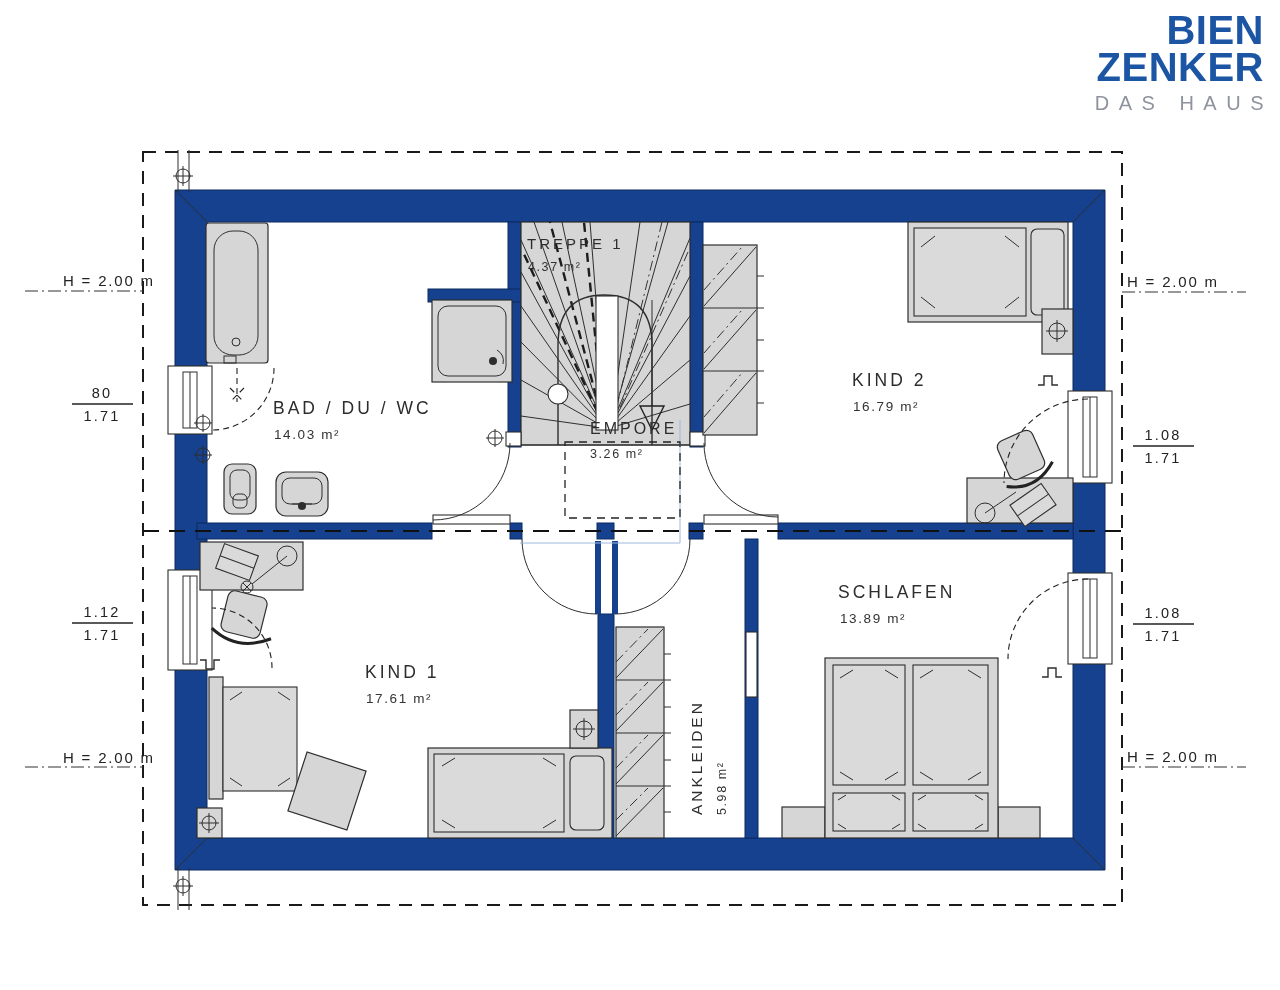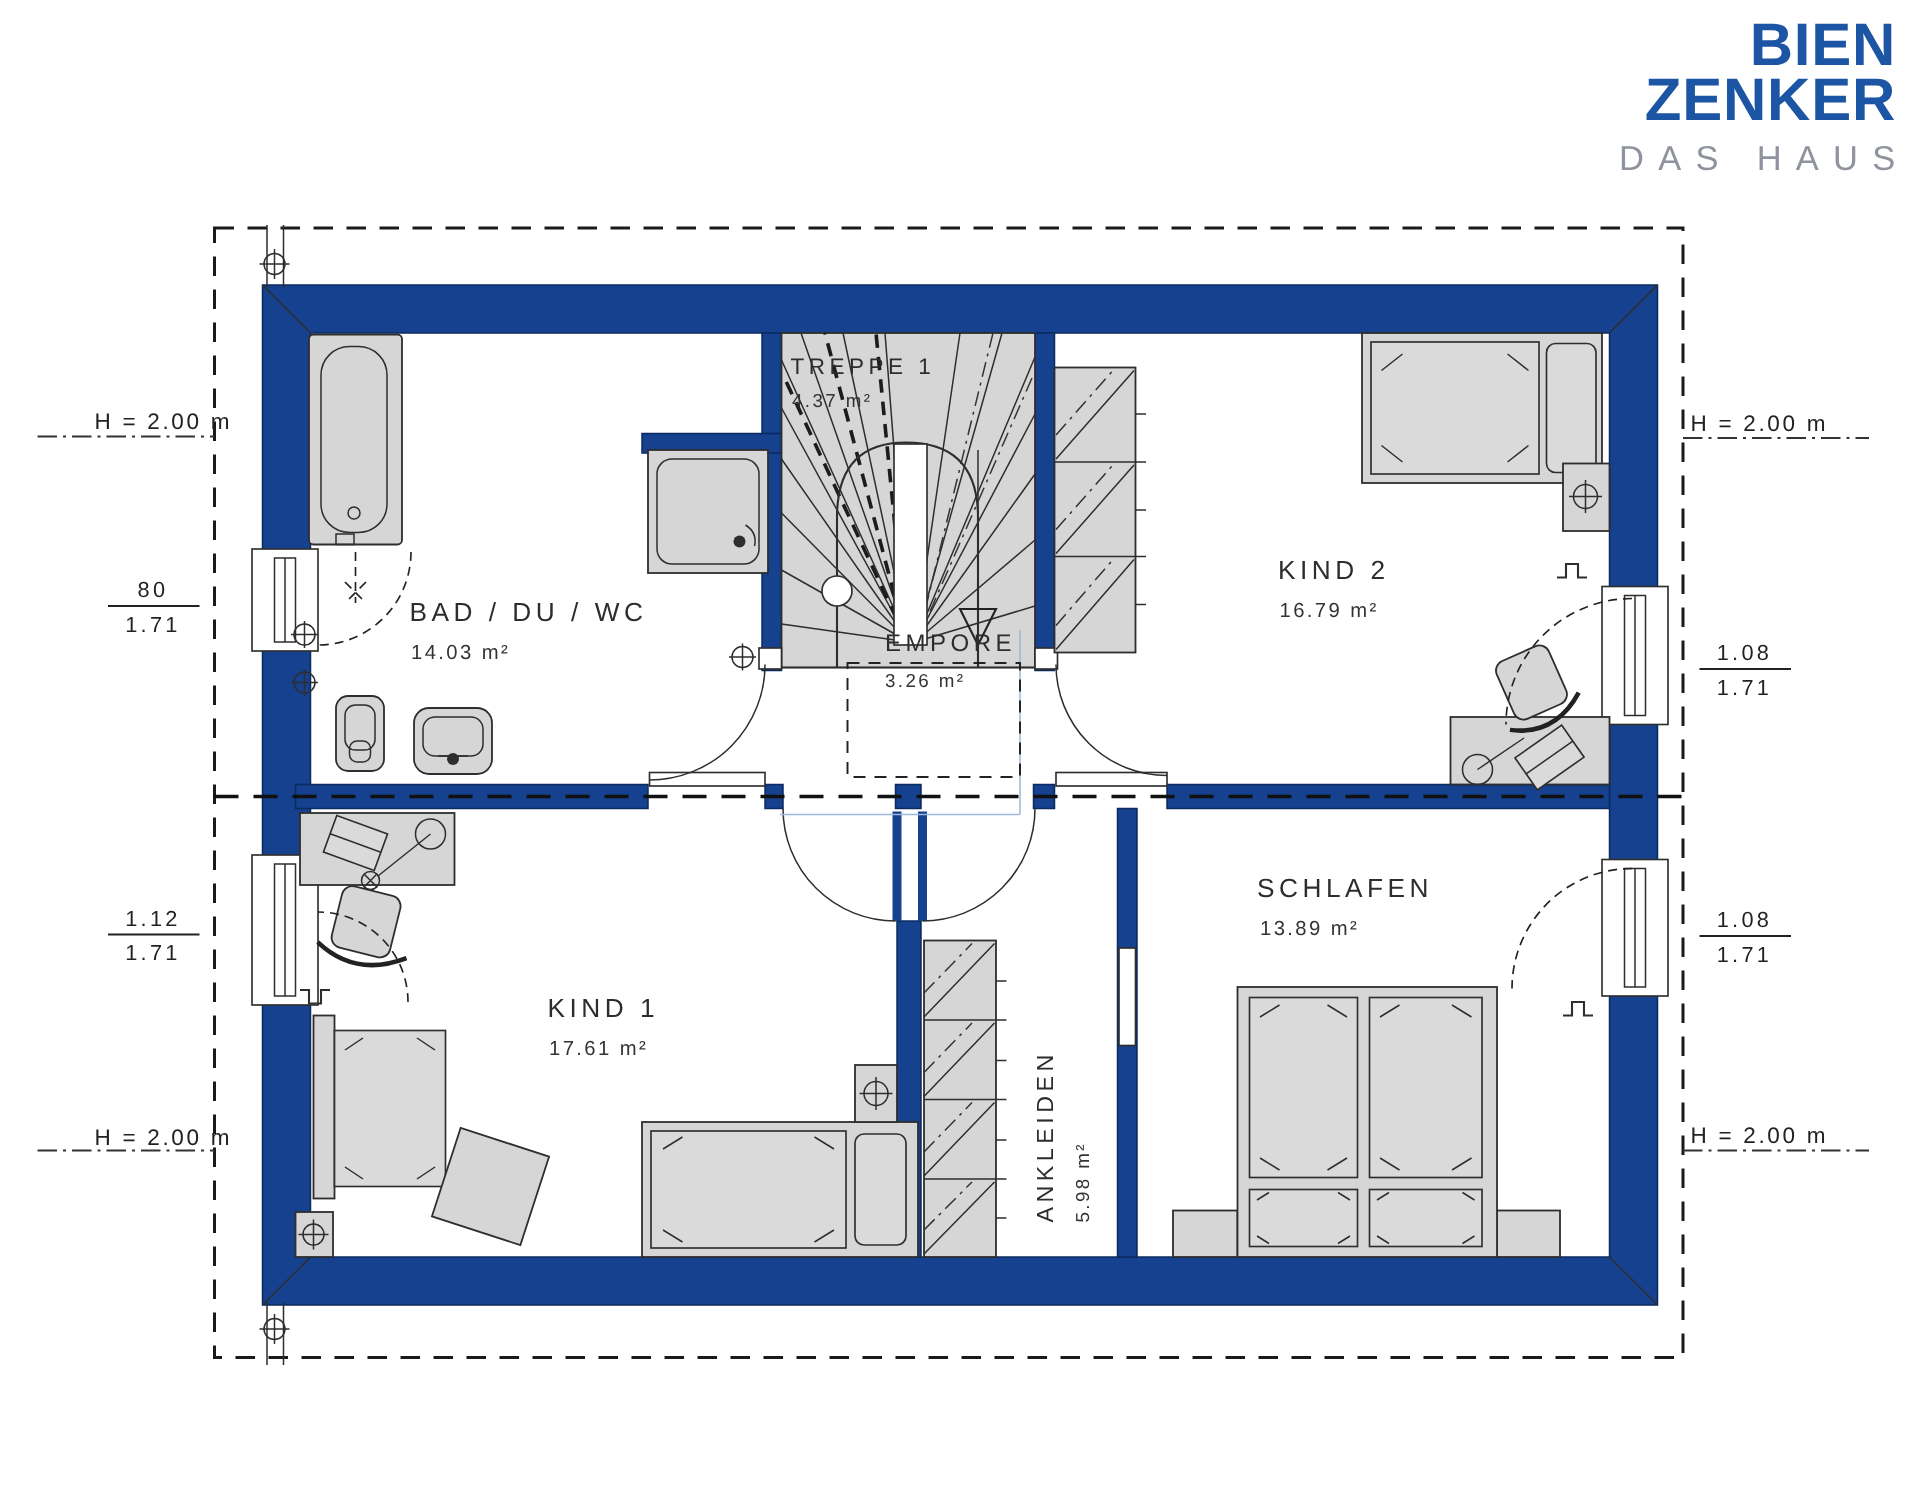--- a/index.html
+++ b/index.html
@@ -33,21 +33,21 @@
   .blueline{fill:none;stroke:#9db8dd;stroke-width:1;}
   .roomname{fill:var(--ink);font-size:17.5px;letter-spacing:3px;font-family:"Liberation Sans",sans-serif;}
   .roomarea{fill:#333;font-size:13.5px;letter-spacing:1.6px;font-family:"Liberation Sans",sans-serif;}
   .dimtext{fill:#222;font-size:15px;letter-spacing:1.8px;font-family:"Liberation Sans",sans-serif;}
   .fractext{fill:#222;font-size:14.5px;letter-spacing:2.2px;text-anchor:middle;font-family:"Liberation Sans",sans-serif;}
   .fracline{stroke:#222;stroke-width:1.3;}
 
   
   .logo{position:absolute;top:12px;right:16px;text-align:right;}
   .logo .l1{font-weight:700;font-size:40px;line-height:0.92;color:var(--logo-blue);letter-spacing:0.5px;}
-  .logo .l2{font-weight:500;font-size:23px;color:var(--tag-gray);letter-spacing:9.5px;margin-top:6px;margin-right:-9px;white-space:nowrap;}
+  .logo .l2{font-weight:500;font-size:20px;color:var(--tag-gray);letter-spacing:9.5px;margin-top:6px;margin-right:-9px;white-space:nowrap;}
 </style>
 </head>
 <body>
 
 <div id="stage">
 
   <div class="logo">
     <div class="l1">BIEN</div>
     <div class="l1">ZENKER</div>
     <div class="l2">DAS HAUS</div>

